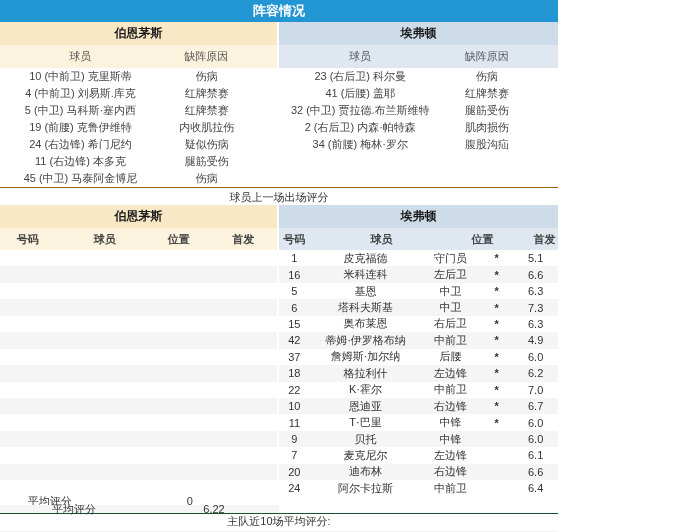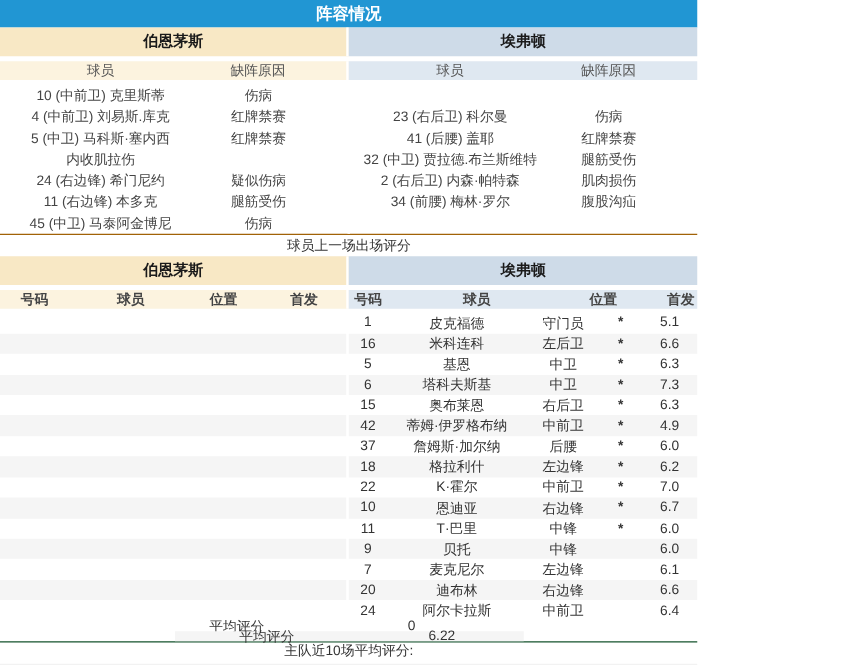--- a/index.html
+++ b/index.html
@@ -6,21 +6,21 @@
   body { background:#fff; }
   .page {
     width:558px; height:532px; position:relative; overflow:hidden;
     background:#fff; font-family:"Liberation Sans", sans-serif;
     color:#444; font-size:11px;
   }
   .title-bar {
     height:22px; line-height:22px; background:var(--header_bar);
     color:#fff; font-weight:bold; font-size:13px; text-align:center;
   }
-  .half-row { display:flex; width:100%;align-items:center; }
+  .half-row { display:flex; width:100%; }
   .half { width:50%; }
   .half.lt { border-right:2px solid #fff; }
   .team-hdr { height:23px; }
   .team-hdr .half {
     line-height:23px; text-align:center; font-weight:bold;
     font-size:12px; color:#1a1a1a;
   }
   .team-hdr .lt { background:var(--left_team_bg); }
   .team-hdr .rt { background:var(--right_team_bg); }
   .sub-hdr { height:23px; }
@@ -105,20 +105,21 @@
           <span></span>
         </div>
 
         <div class="abs-row">
           <span>5 (中卫) 马科斯·塞内西</span>
           <span>红牌禁赛</span>
           <span></span>
         </div>
 
         <div class="abs-row">
+          <span>19 (前腰) 克鲁伊维特</span>
           <span>内收肌拉伤</span>
           <span></span>
         </div>
 
         <div class="abs-row">
           <span>24 (右边锋) 希门尼约</span>
           <span>疑似伤病</span>
           <span></span>
         </div>
 

